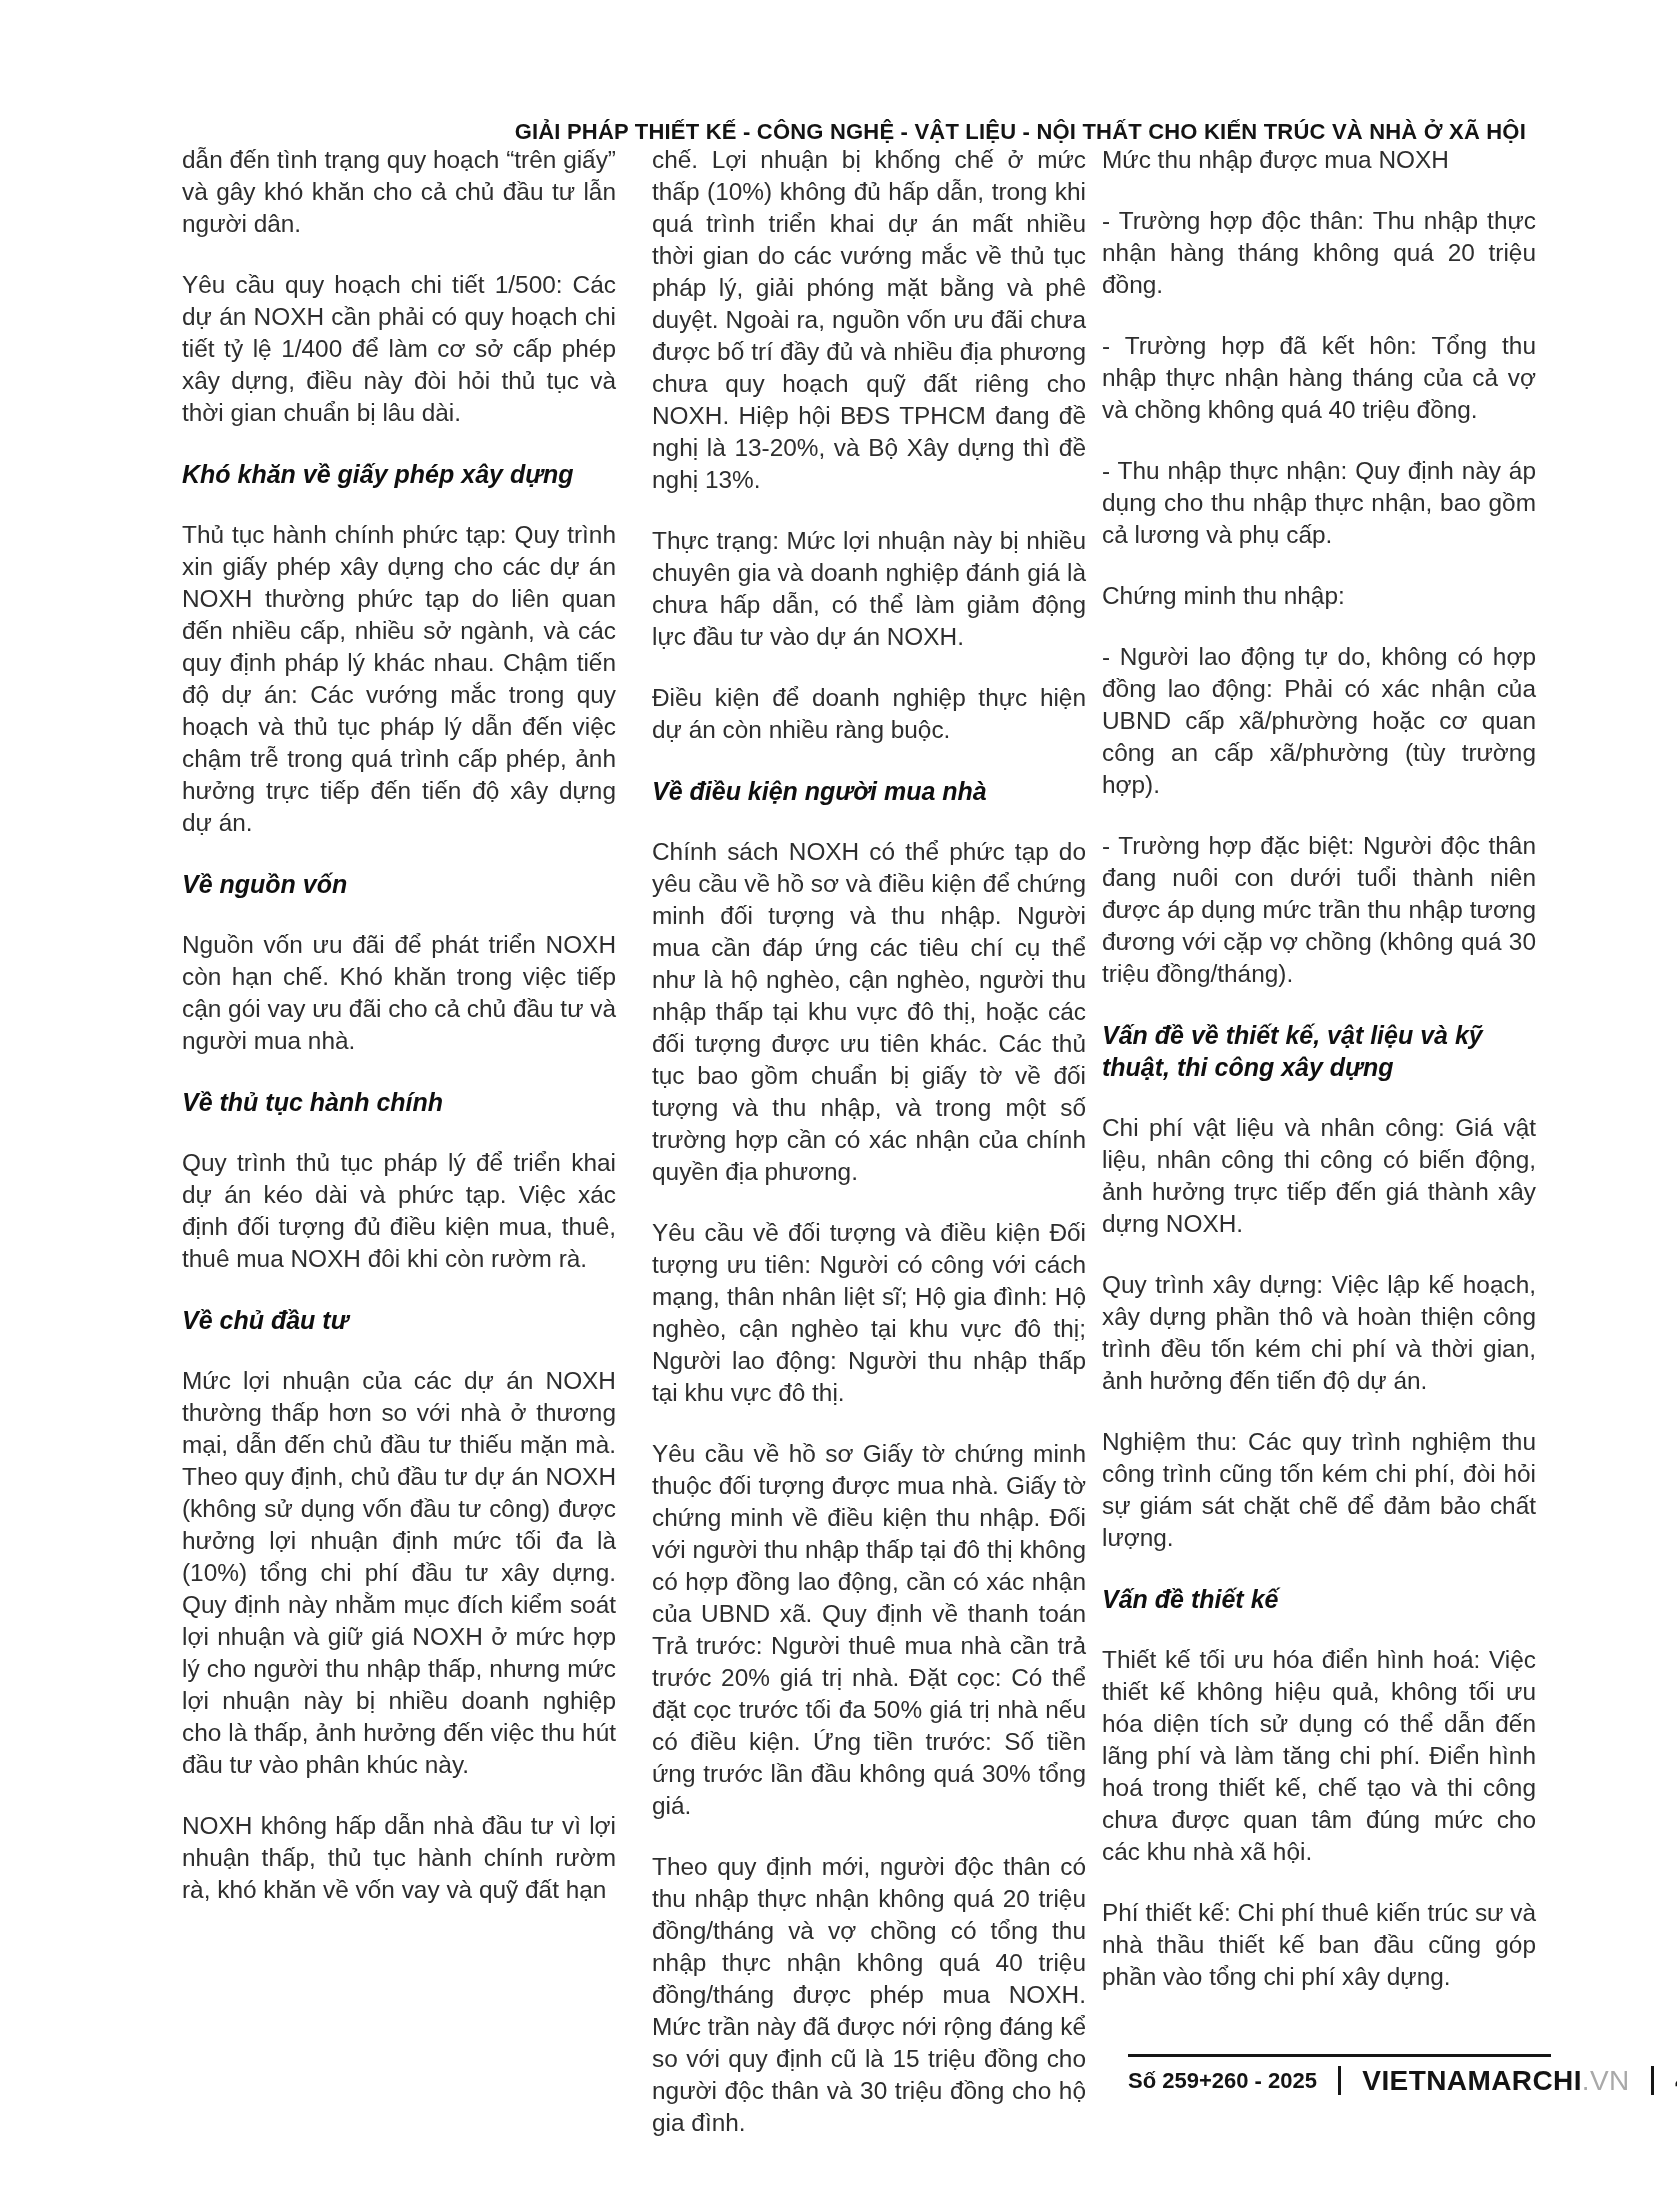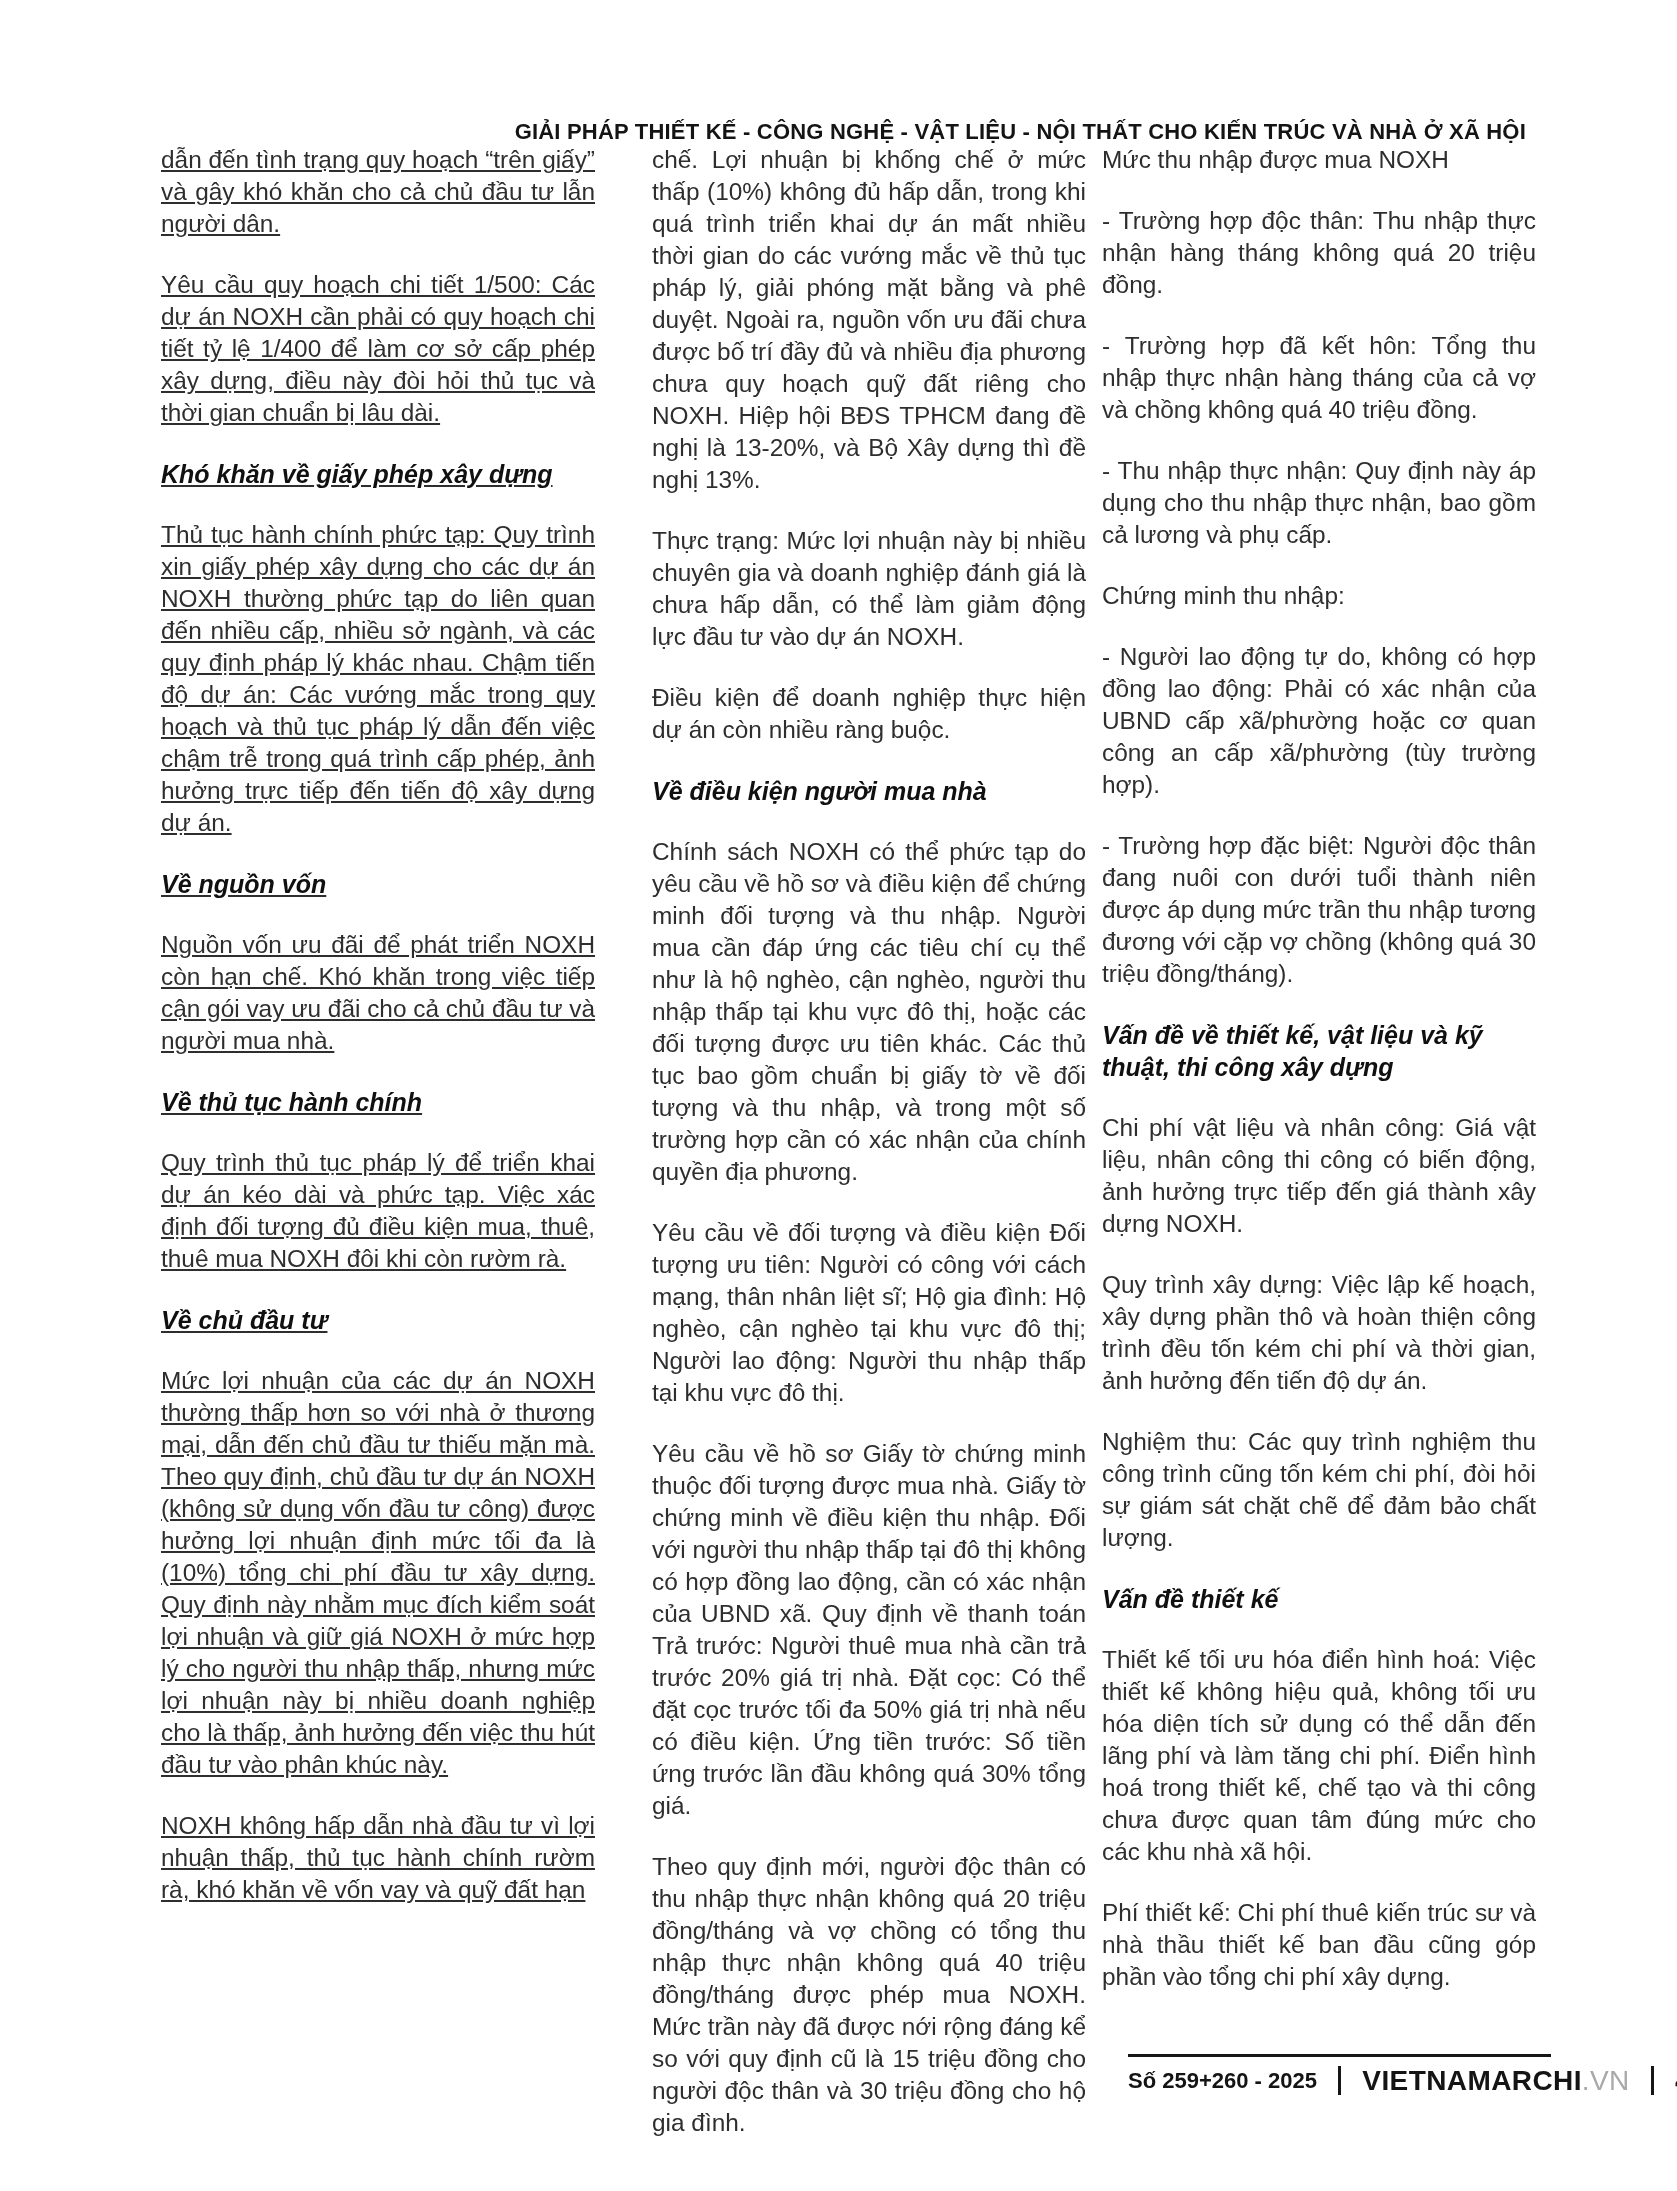--- a/index.html
+++ b/index.html
@@ -15,21 +15,21 @@
     font-weight:700;font-size:22px;letter-spacing:0.2px;color:#141414;
     white-space:nowrap;
   }
 
   .col{
     position:absolute;top:144px;width:434px;
     font-size:24.4px;line-height:32px;color:#2e2e2e;
     text-align:justify;text-justify:inter-word;
     font-stretch:condensed;
   }
-  #col1{left:161px;text-decoration:underline;}
+  #col1{left:182px;}
   #col2{left:652px;}
   #col3{left:1102px;}
   .col p{margin:0 0 29px 0;}
   .col h3{
     margin:2.6px 0 29px 0;
     font-size:25px;line-height:32px;
     font-style:italic;font-weight:700;color:#101010;
     text-align:left;
   }
 

